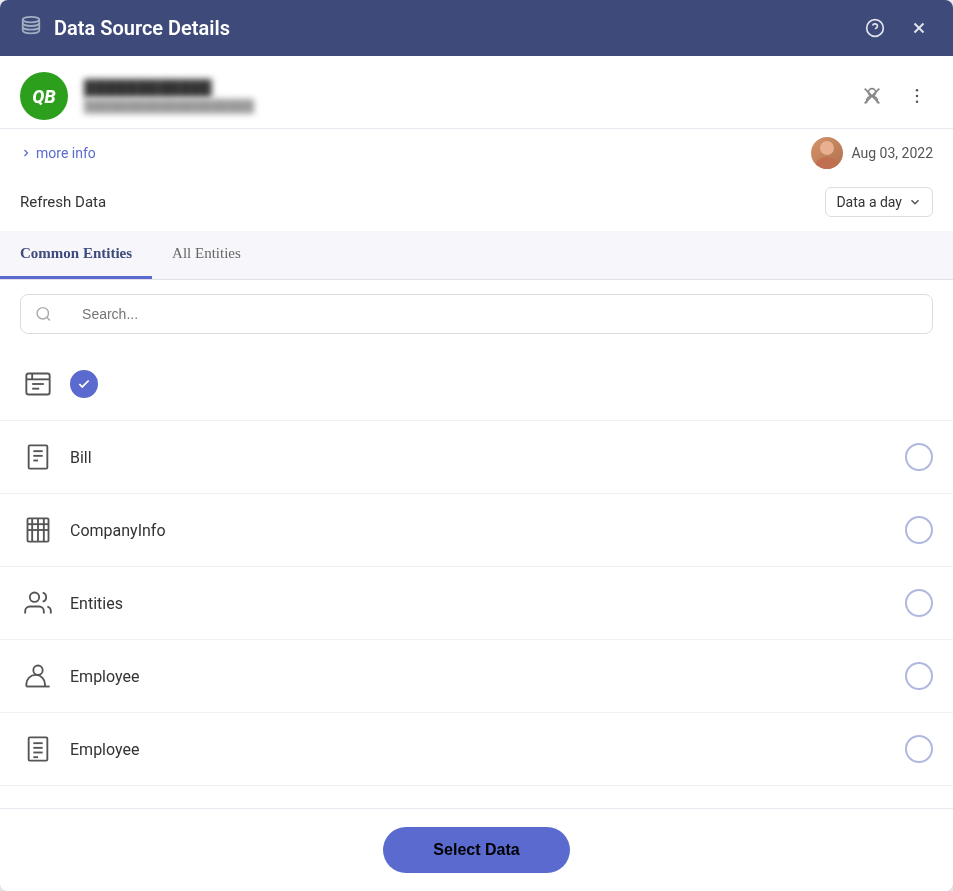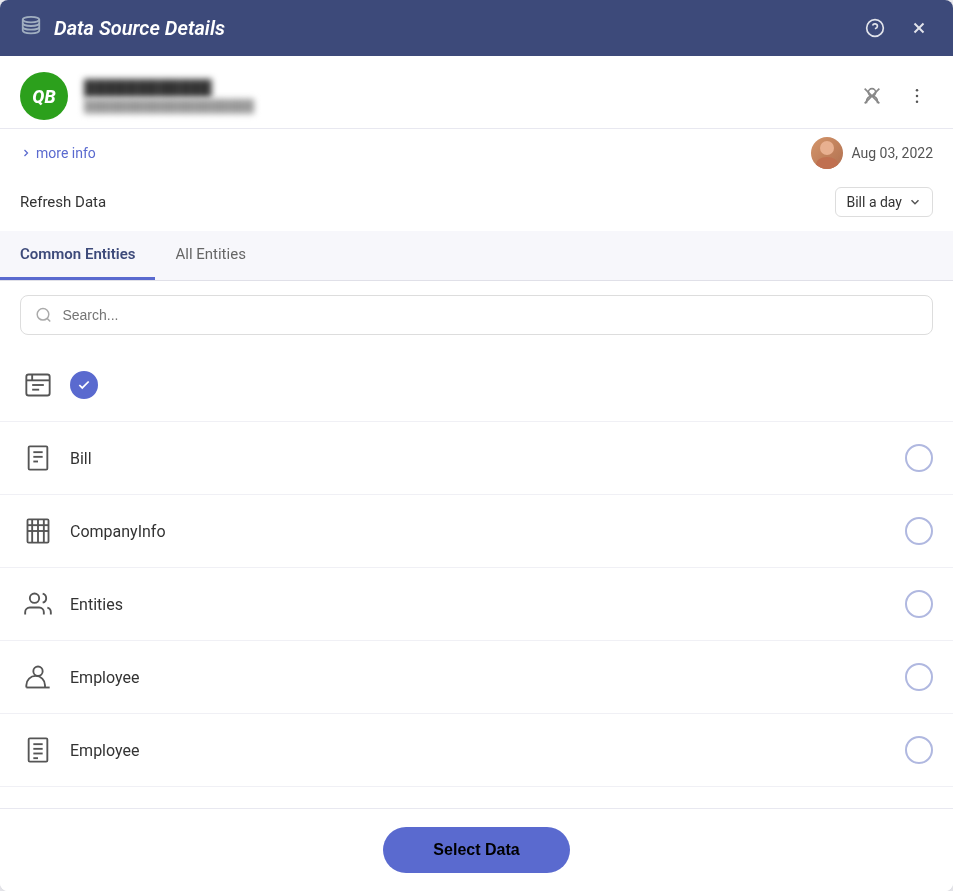--- a/index.html
+++ b/index.html
@@ -1,45 +1,45 @@
 <!DOCTYPE html>
 <html><head>
   <meta charset="utf-8">
   <style>
     * { box-sizing: border-box; margin: 0; padding: 0; }
     body { font-family: -apple-system, BlinkMacSystemFont, 'Segoe UI', Roboto, sans-serif; background: #f0f0f5; display: flex; justify-content: center; align-items: center; min-height: 100vh; }
     .modal { width: 953px; height: 891px; background: #fff; border-radius: 8px; overflow: hidden; display: flex; flex-direction: column; box-shadow: 0 4px 20px rgba(0,0,0,0.15); }
     .header { background: #3d4a7a; color: white; display: flex; align-items: center; padding: 0 20px; height: 56px; flex-shrink: 0; }
     .header-icon { margin-right: 12px; color: #a0aec0; }
-    .header-title { font-size: 20px; font-weight: 600; flex: 1; font-style: italic; }
+    .header-title { font-size: 20px; font-weight: 600; flex: 1; }
     .header-actions { display: flex; align-items: center; gap: 16px; }
     .header-btn { background: none; border: none; color: white; cursor: pointer; width: 28px; height: 28px; display: flex; align-items: center; justify-content: center; border-radius: 50%; font-size: 16px; opacity: 0.85; }
     .subheader { display: flex; align-items: center; padding: 16px 20px 8px; border-bottom: 1px solid #e8e8f0; }
     .qb-logo { width: 48px; height: 48px; border-radius: 50%; background: #2ca01c; display: flex; align-items: center; justify-content: center; margin-right: 16px; flex-shrink: 0; }
     .qb-text { color: white; font-weight: 800; font-size: 18px; font-style: italic; }
     .account-info { flex: 1; }
     .account-name { font-size: 15px; font-weight: 500; color: #333; }
     .account-sub { font-size: 12px; color: #999; margin-top: 2px; }
     .subheader-actions { display: flex; align-items: center; gap: 12px; }
     .icon-btn { background: none; border: none; cursor: pointer; color: #666; padding: 6px; border-radius: 4px; display: flex; align-items: center; justify-content: center; }
     .more-info-row { display: flex; align-items: center; padding: 8px 20px; }
     .more-info-link { color: #5a6acf; font-size: 14px; display: flex; align-items: center; gap: 4px; cursor: pointer; flex: 1; text-decoration: none; }
     .date-info { display: flex; align-items: center; gap: 8px; color: #555; font-size: 14px; }
     .avatar-img { width: 32px; height: 32px; border-radius: 50%; background: linear-gradient(135deg, #d4956a 0%, #b07050 100%); position: relative; overflow: hidden; }
     .avatar-img::before { content: ''; position: absolute; top: 4px; left: 50%; transform: translateX(-50%); width: 14px; height: 14px; border-radius: 50%; background: #e8b090; }
     .avatar-img::after { content: ''; position: absolute; bottom: -2px; left: 50%; transform: translateX(-50%); width: 22px; height: 14px; border-radius: 50% 50% 0 0; background: #c07050; }
     .refresh-row { display: flex; align-items: center; padding: 10px 20px 14px; }
     .refresh-label { flex: 1; font-size: 15px; color: #333; font-weight: 400; }
     .refresh-select { display: flex; align-items: center; gap: 6px; color: #333; font-size: 14px; cursor: pointer; padding: 6px 10px; border: 1px solid #ddd; border-radius: 6px; background: white; }
     .tabs { display: flex; border-bottom: 1px solid #e0e0e8; background: #f7f7fb; }
-    .tab { padding: 14px 20px; font-size: 15px; cursor: pointer; color: #666; border-bottom: 3px solid transparent; transition: all 0.2s; }
+    .tab { padding: 14px 20px; font-size: 15px; cursor: pointer; color: #666; border-bottom: 3px solid transparent; transition: all 0.2s; font-family: Liberation Serif, serif; }
     .tab.active { color: #3d4a7a; border-bottom-color: #5a6acf; font-weight: 600; }
     .search-row { padding: 14px 20px; }
     .search-box { display: flex; align-items: center; gap: 10px; border: 1px solid #ddd; border-radius: 8px; padding: 10px 14px; background: white; }
-    .search-box input { border: none; outline: none; font-size: 14px; color: #555; width: 100%; background: transparent; }
+    .search-box input { border: none; outline: none; font-size: 14px; color: #555; width: 100%; background: transparent; margin-left: 20px; }
     .entity-list { flex: 1; overflow-y: auto; }
     .entity-row { display: flex; align-items: center; padding: 18px 20px; border-bottom: 1px solid #f0f0f5; cursor: pointer; }
     .entity-icon { width: 36px; height: 36px; display: flex; align-items: center; justify-content: center; margin-right: 14px; flex-shrink: 0; color: #555; }
     .entity-label { flex: 1; font-size: 16px; color: #333; }
     .entity-check { width: 28px; height: 28px; border-radius: 50%; display: flex; align-items: center; justify-content: center; flex-shrink: 0; }
     .entity-check.checked { background: #5a6acf; border: 2px solid #5a6acf; }
     .entity-check.unchecked { background: white; border: 2px solid #b0b8e0; }
     .footer { padding: 18px 20px; display: flex; justify-content: center; align-items: center; border-top: 1px solid #e8e8f0; background: white; flex-shrink: 0; }
     .select-btn { background: #5a6acf; color: #000000; border: none; border-radius: 30px; padding: 14px 50px; font-size: 16px; font-weight: 600; cursor: pointer; transition: background 0.2s; }
     .blurred { filter: blur(3px); user-select: none; }
@@ -112,21 +112,21 @@
     </a>
     <div class="date-info">
       <div class="avatar-img"></div>
       <span>Aug 03, 2022</span>
     </div>
   </div>
 
   <div class="refresh-row">
     <span class="refresh-label">Refresh Data</span>
     <div class="refresh-select">
-      <span>Bill a day</span>
+      <span>Data a day</span>
       <svg width="14" height="14" viewBox="0 0 24 24" fill="none" stroke="#555" stroke-width="2.5">
         <polyline points="6 9 12 15 18 9"></polyline>
       </svg>
     </div>
   </div>
 
   <div class="tabs">
     <div class="tab active">Common Entities</div>
     <div class="tab">All Entities</div>
   </div>

